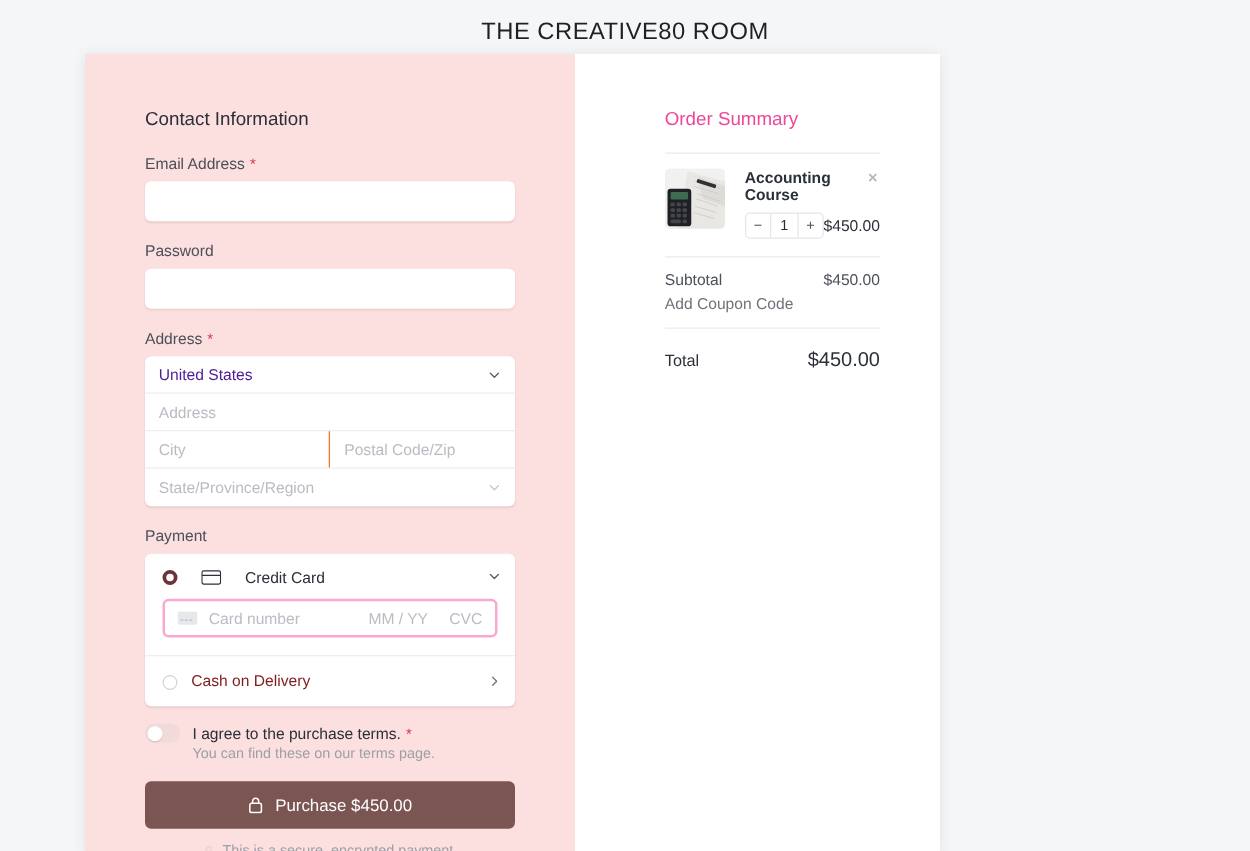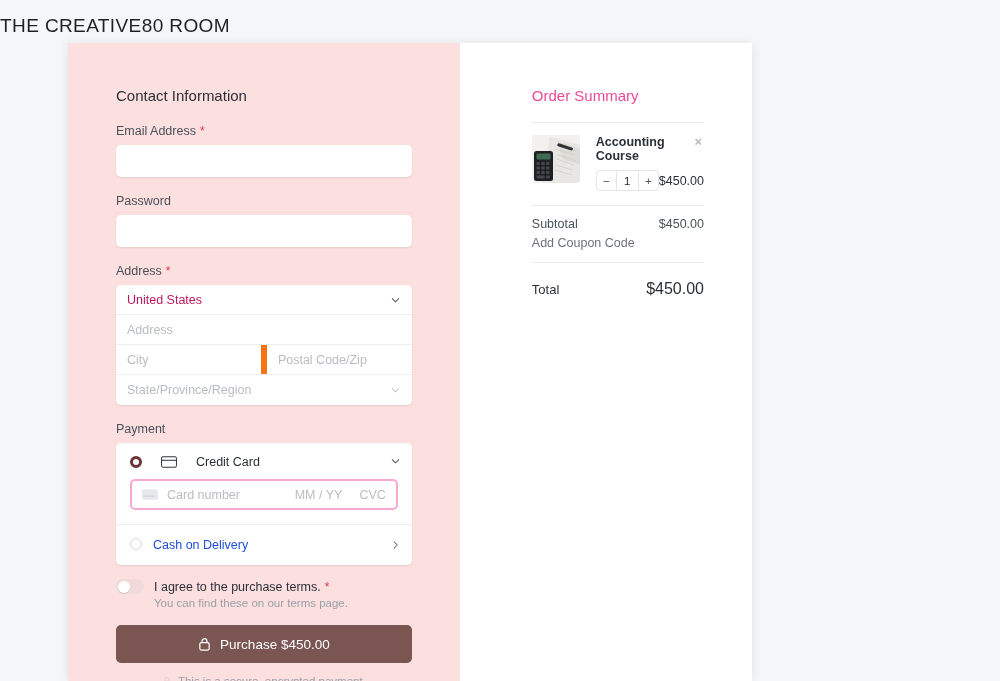--- a/index.html
+++ b/index.html
@@ -5,21 +5,21 @@
   * { box-sizing: border-box; margin: 0; padding: 0; }
   html, body {
     width: 1000px; height: 681px;
     background: #f5f6f7;
     font-family: "Liberation Sans", sans-serif;
     overflow: hidden;
   }
   .page { position: relative; width: 1000px; height: 681px; }
 
   .page-title {
-    text-align: left;
+    text-align: center;
     font-size: 19px;
     letter-spacing: 0.4px;
     color: #1d2127;
     font-weight: 400;
     padding-top: 11px;
     height: 43px;
     line-height: 30px;
   }
 
   .checkout-card {
@@ -82,24 +82,24 @@
     border-bottom: 1px solid #eceef0;
     height: 30px;
   }
   .addr-row:last-child { border-bottom: none; }
   .addr-cell {
     flex: 1;
     display: flex;
     align-items: center;
     padding: 0 11px;
     font-size: 12.5px;
-    color: #be185d;
+    color: #4c1d95;
     position: relative;
   }
-  .addr-cell + .addr-cell { border-left: 6px solid #f97316; }
+  .addr-cell + .addr-cell { border-left: 1px solid #f97316; }
   .addr-cell.ph { color: #b9bcc2; }
   .chev {
     position: absolute;
     right: 11px; top: 50%;
     transform: translateY(-50%);
     display: flex; align-items: center;
   }
 
   
   .pay-group {
@@ -142,25 +142,25 @@
     padding: 0 10px;
     gap: 9px;
     font-size: 12.5px;
   }
   .card-num-ph { color: #b9bcc2; flex: 1; }
   .mmyy { color: #b9bcc2; margin-right: 8px; }
   .cvc { color: #b9bcc2; }
   .pay-alt {
     border-top: 1px solid #eceef0;
     display: flex;
-    align-items: flex-start;
+    align-items: flex-end;
     gap: 11px;
     padding: 13px 14px;
     font-size: 12.5px;
-    color: #1d4ed8;
+    color: #7f1d1d;
     position: relative;
   }
 
   
   .terms-row {
     display: flex;
     align-items: center;
     gap: 10px;
     margin-top: 6px;
   }

